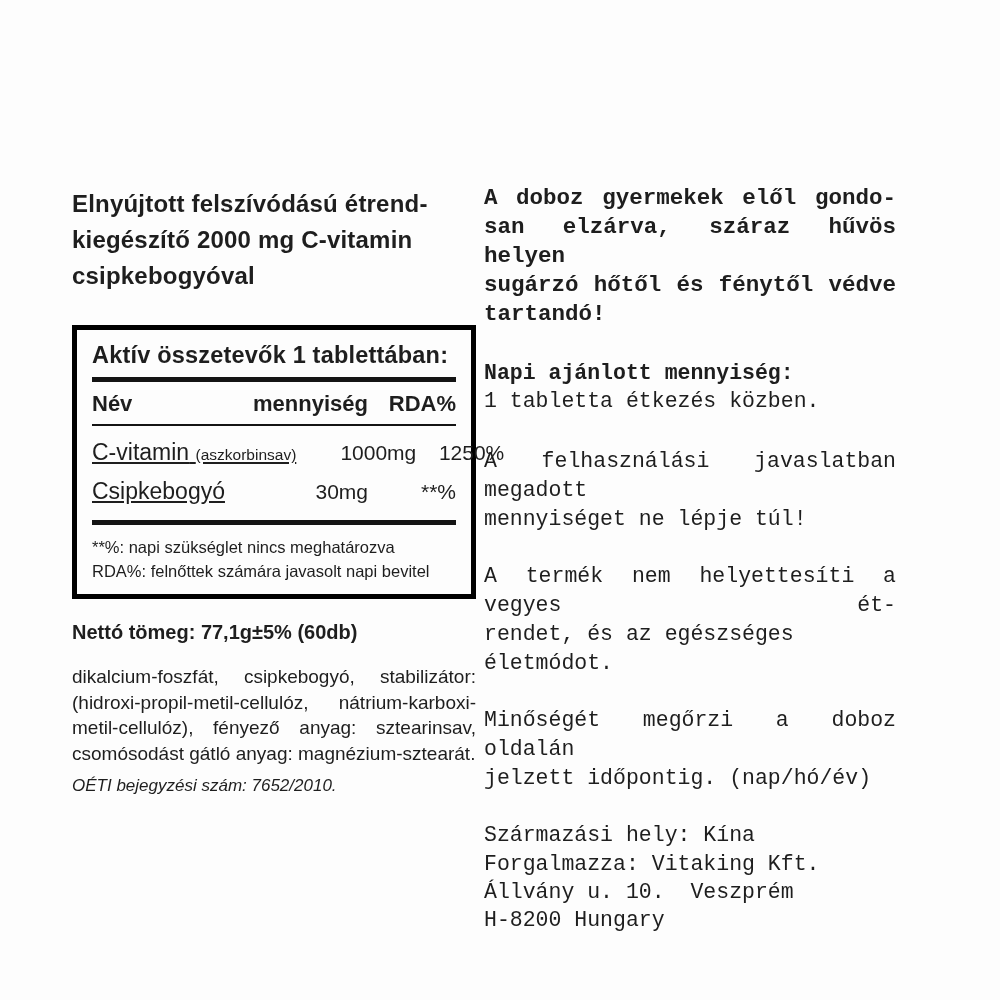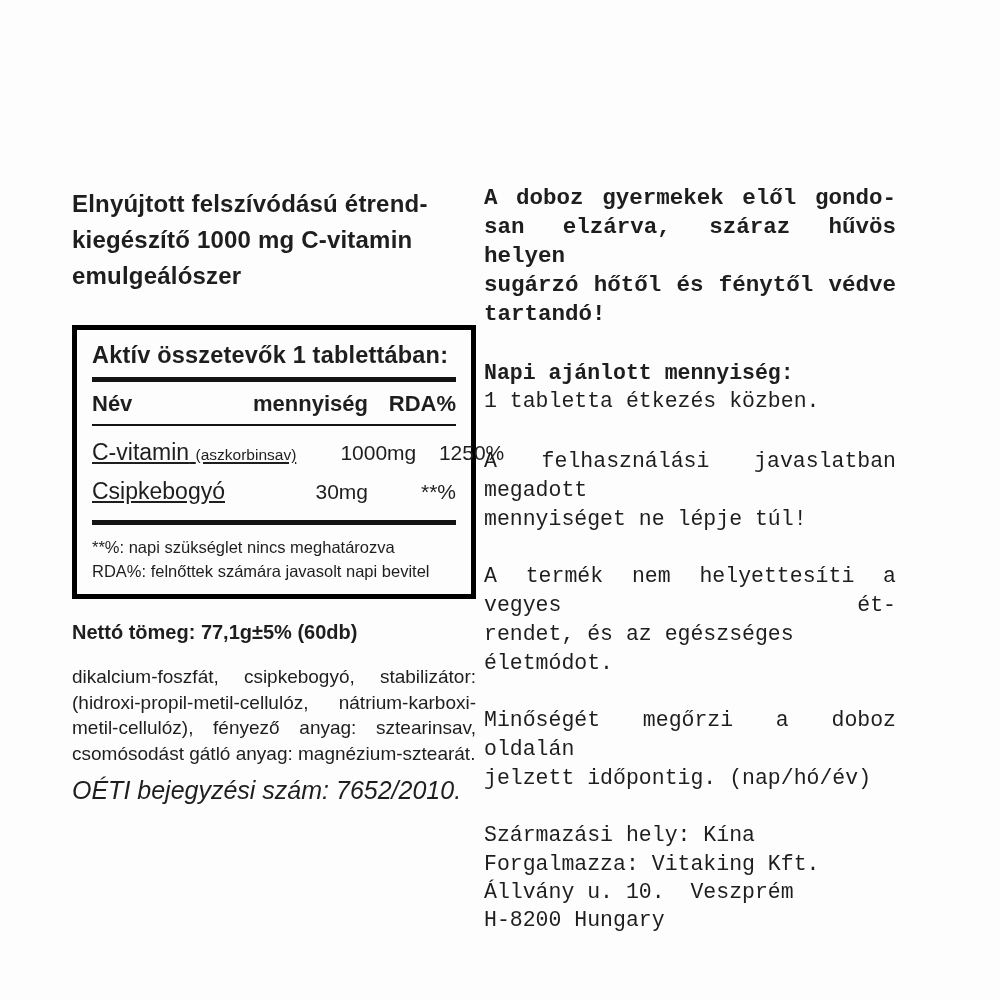--- a/index.html
+++ b/index.html
@@ -38,42 +38,42 @@
   .t-name { font-size: 23px; white-space: nowrap; text-decoration: underline; }
   .t-note { font-size: 15.5px; }
   .t-amt, .t-rda, .th-amt, .th-rda { text-align: right; }
   .footnote { font-size: 16.5px; line-height: 24px; white-space: nowrap; }
 
   .net-weight { margin-top: 22px; font-weight: bold; font-size: 20px; }
 
   .ingredients { margin-top: 20px; font-size: 19px; line-height: 25.5px; }
   .ingredients .ing-label { font-weight: bold; font-size: 21.5px; }
 
-  .registration { margin-top: 10px; font-style: italic; font-size: 25px; }
+  .registration { margin-top: 10px; font-style: italic; font-size: 17px; }
 
   
   .rp { font-size: 21.5px; line-height: 29px; }
   .p-storage { font-weight: bold; font-size: 22.5px; line-height: 29px; }
   .p-dosage { margin-top: 30px; line-height: 28px; }
   .p-dosage .dosage-title { font-weight: bold; }
   .p-warning { margin-top: 32px; }
   .p-diet    { margin-top: 28px; }
   .p-quality { margin-top: 28px; }
   .p-origin  { margin-top: 28px; }
   .p-distrib { line-height: 28px; }
 </style>
 </head>
 <body>
 
 <div class="col col-left">
 
   <h1 class="product-title">
     <span class="line">Elnyújtott felszívódású étrend-</span>
-    <span class="line">kiegészítő 1000 mg C-vitamin</span>
-    <span class="line">emulgeálószer</span>
+    <span class="line">kiegészítő 2000 mg C-vitamin</span>
+    <span class="line">csipkebogyóval</span>
   </h1>
 
   <div class="facts-box">
     <div class="facts-title">Aktív összetevők 1 tablettában:</div>
     <div class="rule rule-thick"></div>
 
     <div class="t-grid t-head">
       <span>Név</span>
       <span class="th-amt">mennyiség</span>
       <span class="th-rda">RDA%</span>

